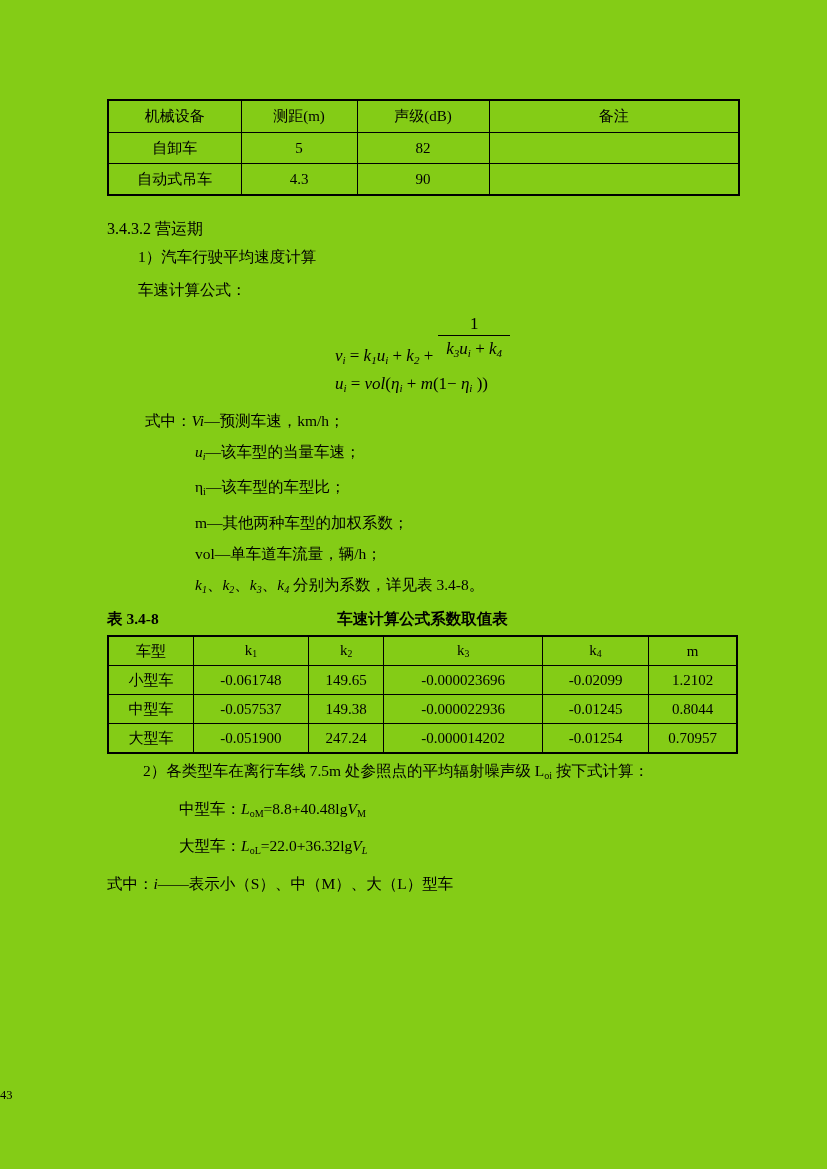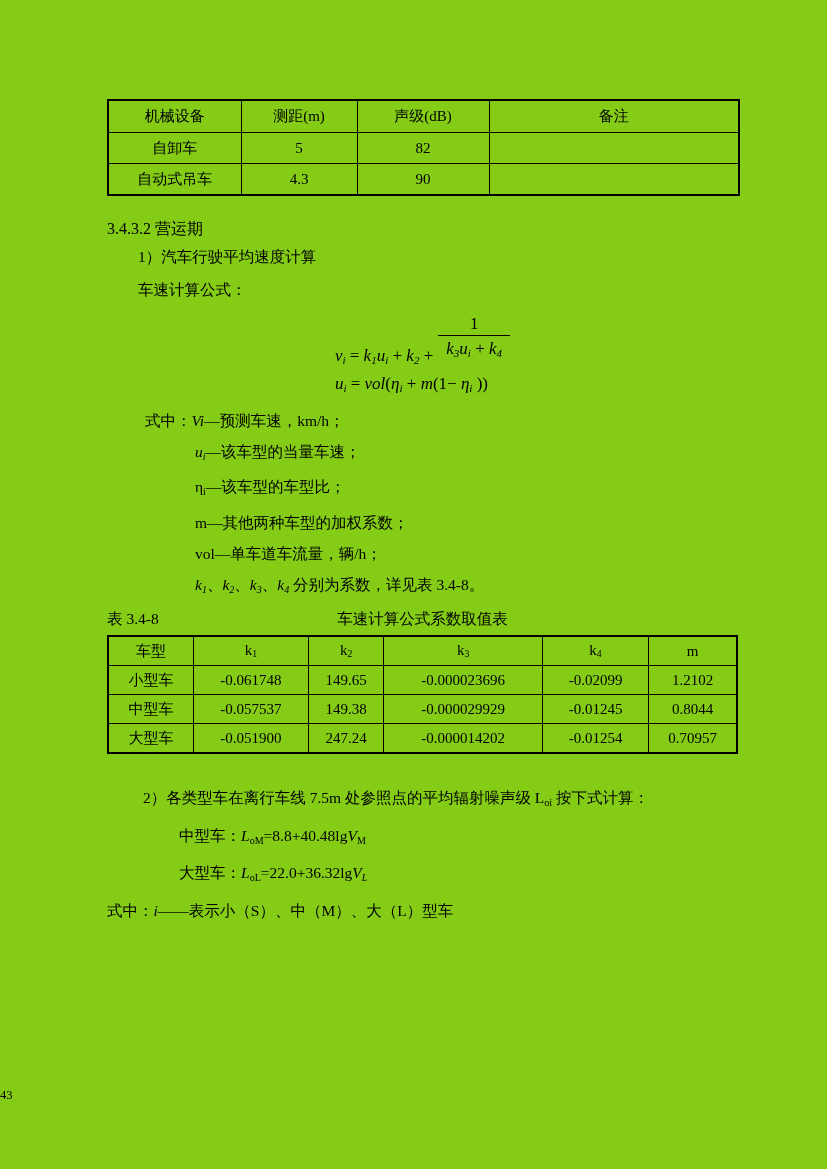--- a/index.html
+++ b/index.html
@@ -34,24 +34,24 @@
   .sbit { font-size:0.65em; vertical-align:-0.25em; font-style:italic; }
 
   .formula-block { margin:6px 0 2px 0; text-align:center; }
   .formula-inner { display:inline-block; text-align:left; }
   .fline1 { display:flex; align-items:flex-end; font-size:17px; }
   .frac { display:inline-flex; flex-direction:column; align-items:center; margin-left:5px; }
   .frac .fnum { line-height:23px; padding:0 2px; }
   .frac .fden { line-height:25px; border-top:1.5px solid #000; padding:0 8px; }
   .fline2 { font-size:17px; line-height:30px; margin-top:3px; }
 
-  .caption { position:relative; margin-top:4px; height:21px; font-size:15.5px; line-height:21px; text-align:center; }
+  .caption { position:relative; margin-top:4px; height:21px; font-size:15.5px; line-height:21px; text-align:center;font-weight:bold; }
   .caption .cap-label { position:absolute; left:0; top:0; }
 
-  .sec2 { margin-top:27px; }
+  .sec2 { }
 
   .pageno { position:absolute; left:0; right:0; top:1088px; font-size:12.5px; }
 </style>
 </head>
 <body>
 
 <div class="page">
   <div class="content">
 
     <table class="tbl1">
@@ -143,21 +143,21 @@
           <td>-0.061748</td>
           <td>149.65</td>
           <td>-0.000023696</td>
           <td>-0.02099</td>
           <td>1.2102</td>
         </tr>
         <tr>
           <td>中型车</td>
           <td>-0.057537</td>
           <td>149.38</td>
-          <td>-0.000029929</td>
+          <td>-0.000022936</td>
           <td>-0.01245</td>
           <td>0.8044</td>
         </tr>
         <tr>
           <td>大型车</td>
           <td>-0.051900</td>
           <td>247.24</td>
           <td>-0.000014202</td>
           <td>-0.01254</td>
           <td>0.70957</td>

